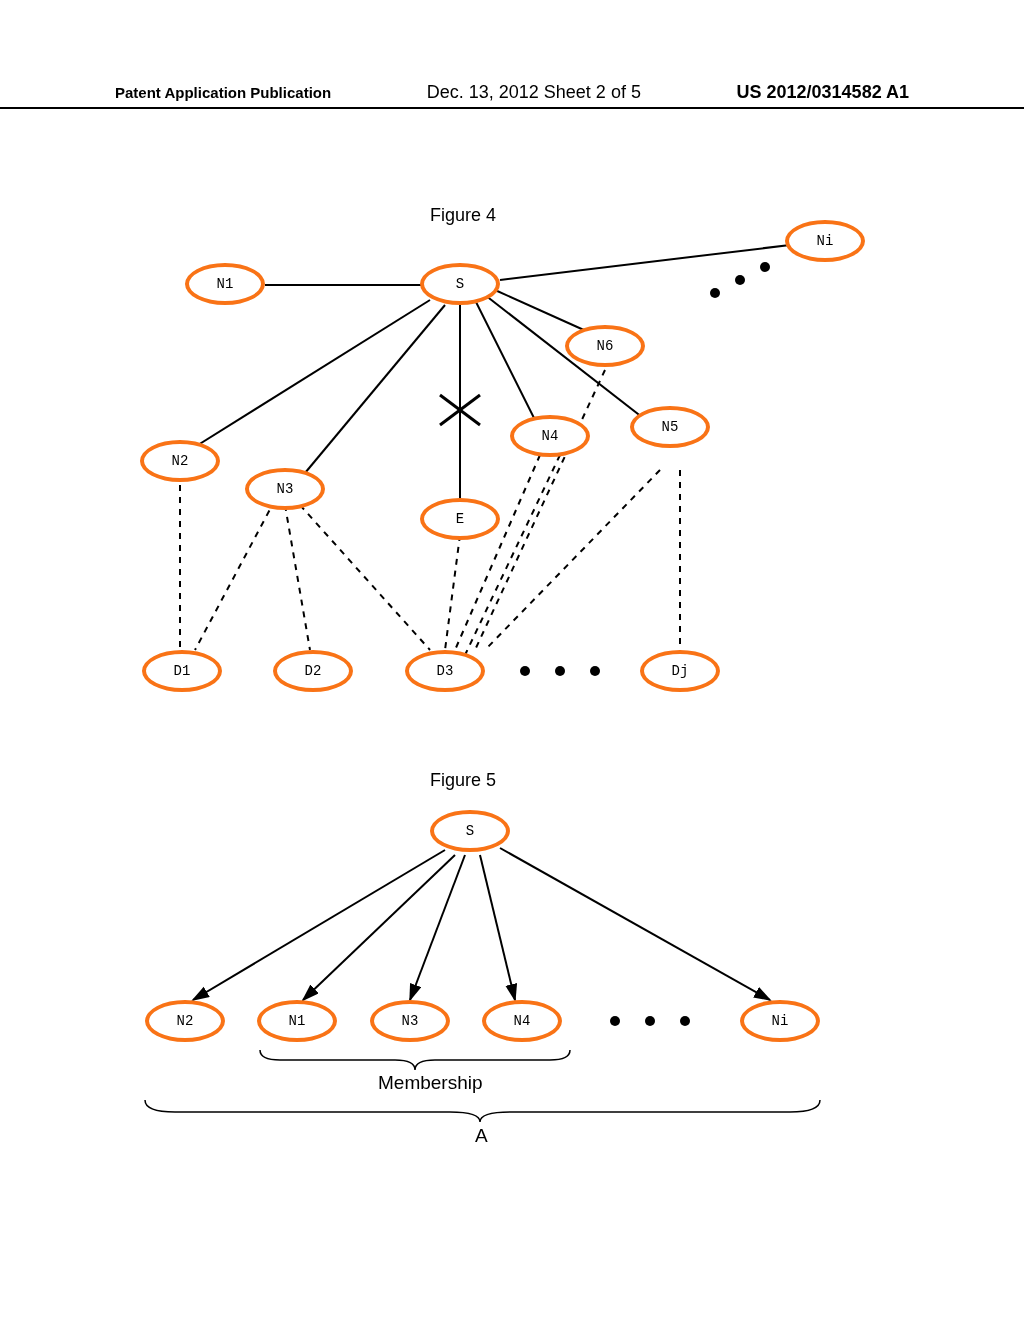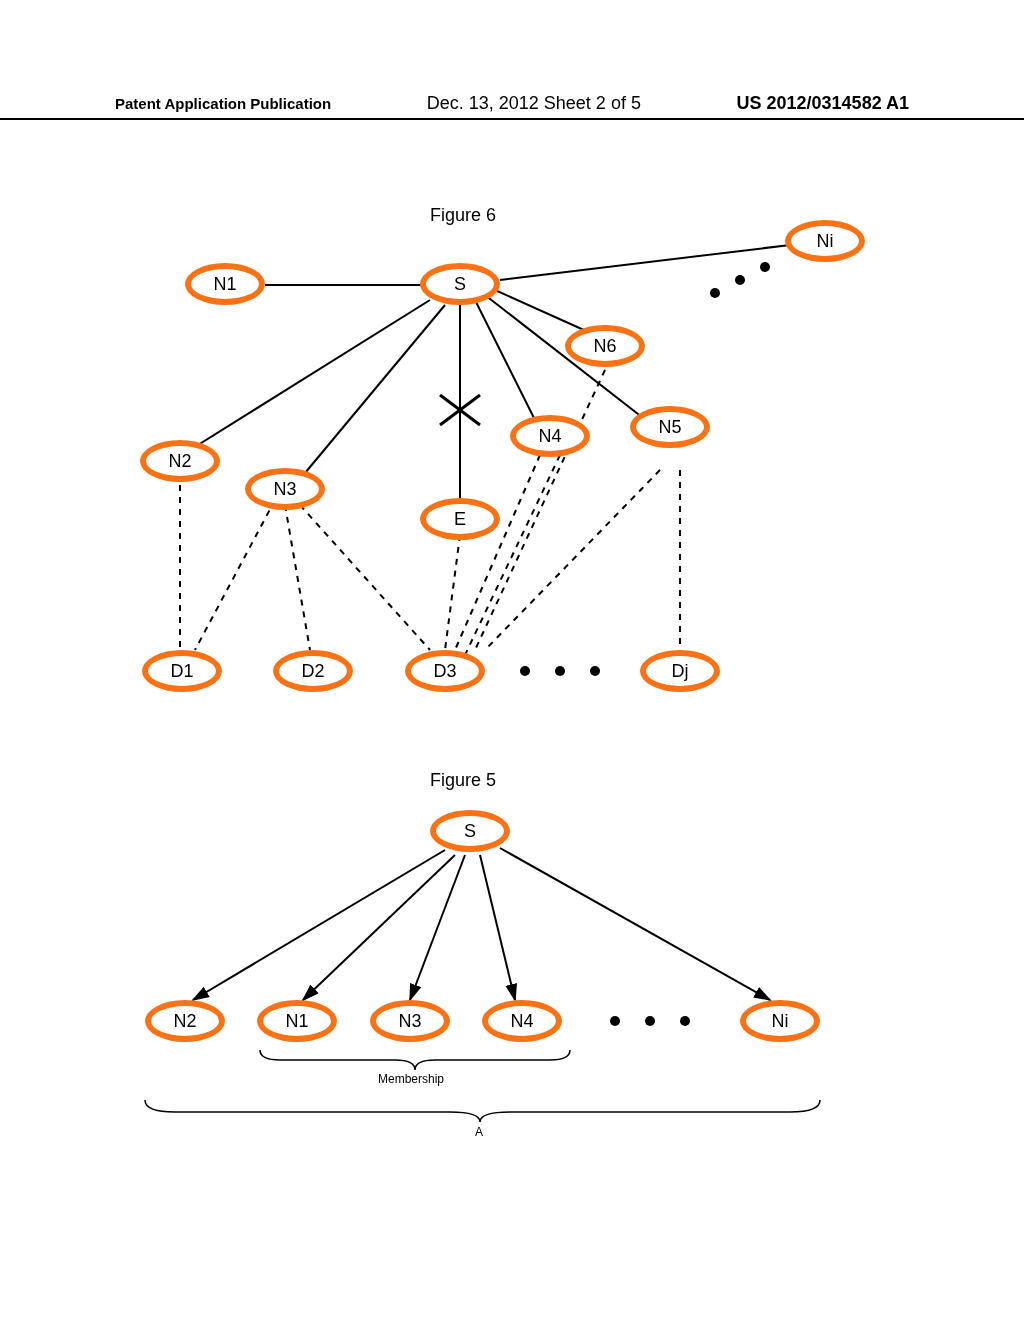--- a/index.html
+++ b/index.html
@@ -5,21 +5,21 @@
     * { margin: 0; padding: 0; box-sizing: border-box; }
     body {
       width: 1024px;
       height: 1320px;
       background: white;
       font-family: Arial, sans-serif;
       position: relative;
     }
     .header {
       position: absolute;
-      top: 93px;
+      top: 82px;
       left: 0;
       right: 0;
       padding: 0 115px;
       display: flex;
       justify-content: space-between;
       align-items: baseline;
       border-bottom: 2px solid black;
       padding-bottom: 4px;
     }
     .header-left {
@@ -33,54 +33,55 @@
       font-size: 18px;
       font-weight: bold;
     }
     .figure-label {
       position: absolute;
       font-size: 18px;
       text-align: center;
     }
     .ellipse-node {
       position: absolute;
-      border: 6px solid #f97316;
+      border: 4px solid #f97316;
       border-radius: 50%;
       display: flex;
       align-items: center;
       justify-content: center;
       background: white;
-      font-size: 18px;
+      font-size: 14px;
+      font-family: Liberation Mono, monospace;
     }
     svg {
       position: absolute;
       pointer-events: none;
     }
     .text-label {
       position: absolute;
-      font-size: 12px;
+      font-size: 19px;
     }
     .dot {
       position: absolute;
       width: 10px;
       height: 10px;
       background: black;
       border-radius: 50%;
     }
   </style>
 </head>
 <body>
 
 <div class="header">
   <span class="header-left">Patent Application Publication</span>
   <span class="header-center">Dec. 13, 2012  Sheet 2 of 5</span>
   <span class="header-right">US 2012/0314582 A1</span>
 </div>
 
-<div class="figure-label" style="left:430px; top:205px;">Figure 6</div>
+<div class="figure-label" style="left:430px; top:205px;">Figure 4</div>
 
 <svg style="left:0; top:0; width:1024px; height:750px;">
 
   <line x1="425" y1="285" x2="265" y2="285" stroke="black" stroke-width="2"></line>
   <line x1="430" y1="300" x2="190" y2="450" stroke="black" stroke-width="2"></line>
   <line x1="445" y1="305" x2="295" y2="485" stroke="black" stroke-width="2"></line>
   <line x1="460" y1="305" x2="460" y2="500" stroke="black" stroke-width="2"></line>
   <line x1="475" y1="300" x2="535" y2="420" stroke="black" stroke-width="2"></line>
   <line x1="485" y1="295" x2="665" y2="435" stroke="black" stroke-width="2"></line>
   <line x1="495" y1="290" x2="595" y2="335" stroke="black" stroke-width="2"></line>

